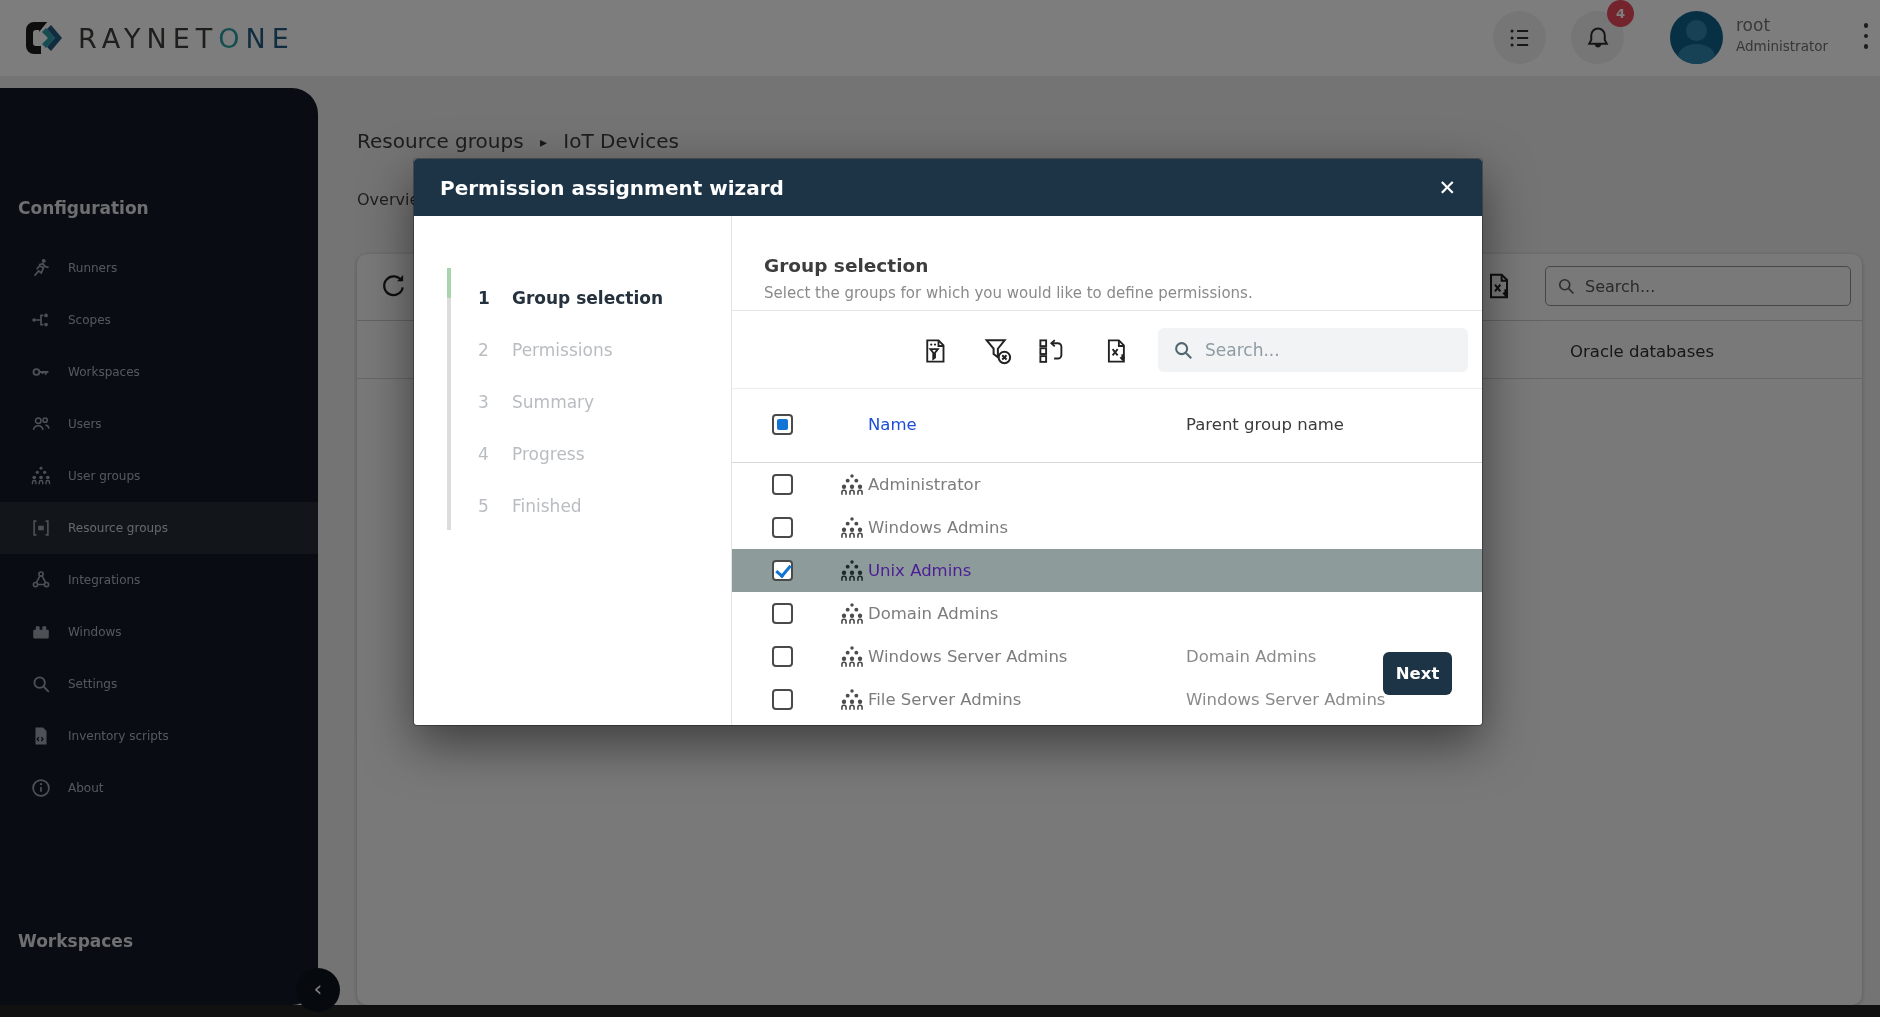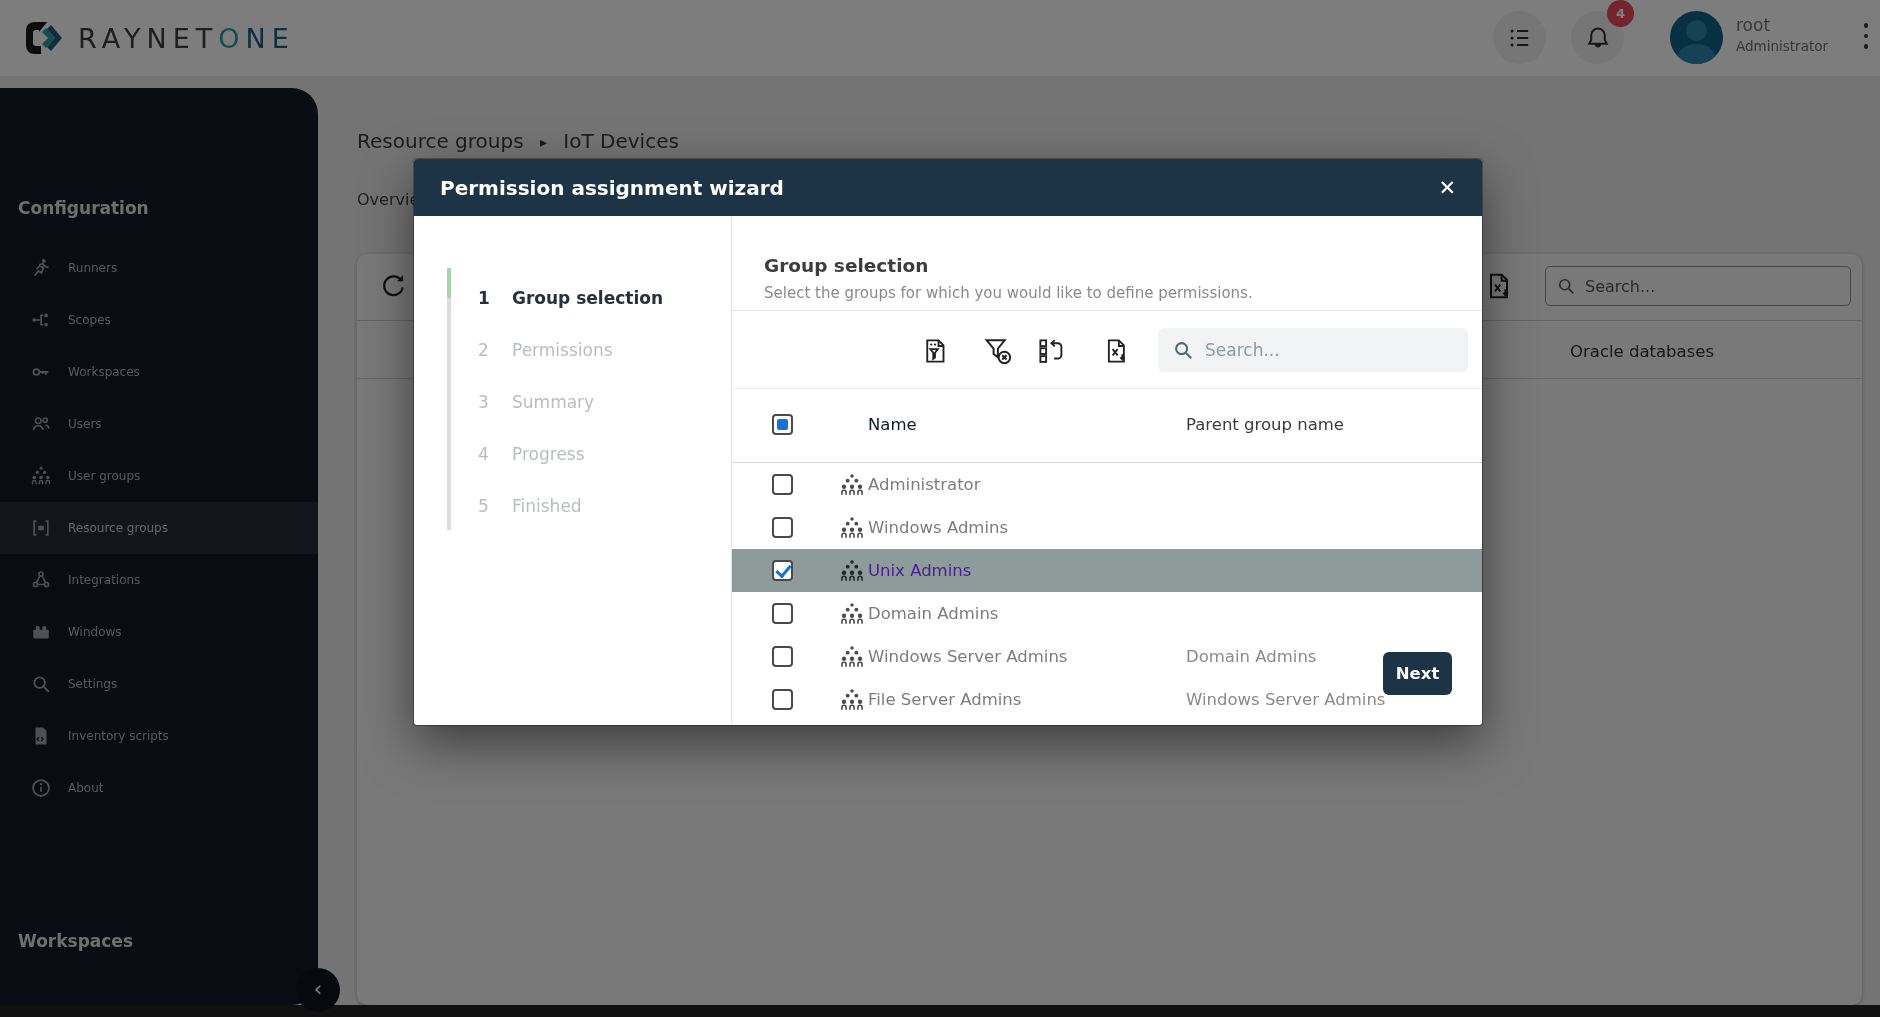--- a/index.html
+++ b/index.html
@@ -87,21 +87,21 @@
   .t-icon { position:absolute; top:118px; width:34px; height:34px; color:#222; display:flex;
     align-items:center; justify-content:center; }
   .t-icon.i1 { left:187px; } .t-icon.i2 { left:249px; } .t-icon.i3 { left:302px; } .t-icon.i4 { left:368px; }
   .m-search { position:absolute; left:426px; top:112px; width:310px; height:44px; background:#f1f3f4;
     border-radius:6px; display:flex; align-items:center; padding:0 14px; color:#50666e; }
   .m-search input { border:0; outline:0; background:transparent; font-size:17px; margin-left:11px; width:230px;
     color:#39434a; font-family:"DejaVu Sans","Liberation Sans",sans-serif; }
   .m-search input::placeholder { color:#8e9ba3; }
   .thead { position:absolute; left:0; top:172px; width:100%; height:75px; border-top:1px solid #ececec;
     border-bottom:1px solid #d8d8d8; }
-  .th-name   { position:absolute; left:136px; top:26px; font-size:16.5px; color:#0f172a; }
+  .th-name   { position:absolute; left:136px; top:26px; font-size:16.5px; color:#1d4ed8; }
   .th-parent { position:absolute; left:454px; top:26px; font-size:16.5px; color:#3b3b3b; }
   .cb { width:21px; height:21px; background:#fff; border:2px solid #4a4a4a; border-radius:4px;
     position:relative; flex:none; }
   .cb.ind::after { content:""; position:absolute; left:3px; top:3px; width:11px; height:11px;
     background:#1274d4; border-radius:2px; }
   .cb.checked::after { content:""; position:absolute; left:5px; top:0px; width:6px; height:12px;
     border-right:3px solid #1274d4; border-bottom:3px solid #1274d4; transform:rotate(40deg); }
   .thead .cb { position:absolute; left:40px; top:25px; }
   .rows { position:absolute; left:0; top:247px; width:100%; height:272px; overflow:hidden; }
   .row { height:43px; display:flex; align-items:center; position:relative; }

